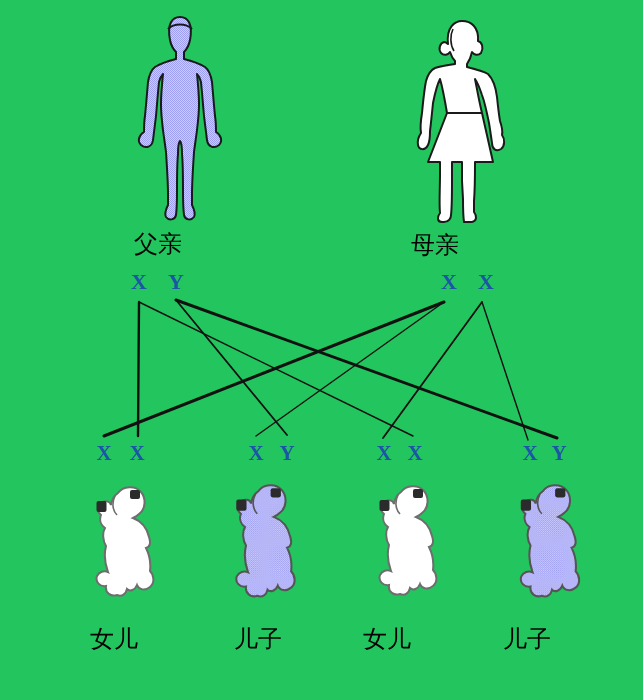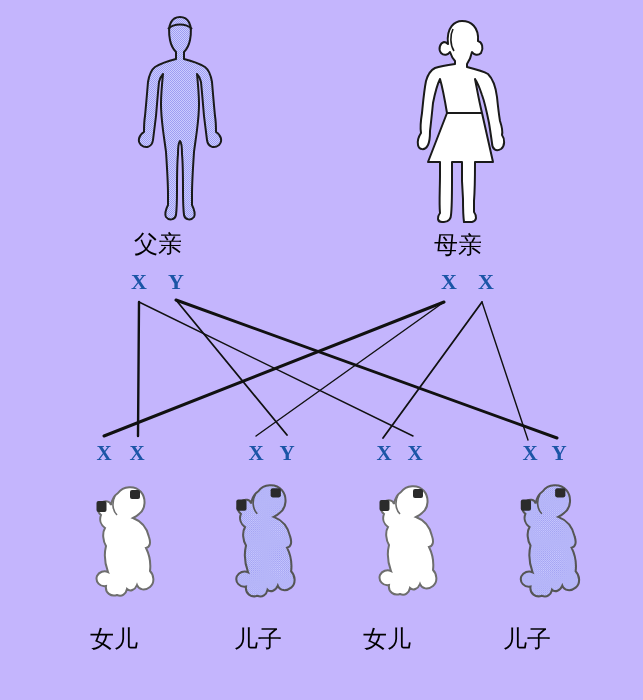--- a/index.html
+++ b/index.html
@@ -1,17 +1,17 @@
 <!DOCTYPE html>
 <html style="--allele-color: #1b55a6;"><head>
 <meta charset="utf-8">
 <style>
   html,body{margin:0;padding:0;background:#fff;}
   .canvas{
-    position:relative;width:643px;height:700px;background:#c4b5fd;overflow:hidden;
+    position:relative;width:643px;height:700px;background:#22c55e;overflow:hidden;
     font-family:"Liberation Sans",sans-serif;
   }
   .figure{position:absolute;}
   .allele{
     position:absolute;transform:translateX(-50%);
     font-family:"Liberation Serif","DejaVu Serif",serif;font-weight:bold;
     color:var(--allele-color,#1b55a6);font-size:22px;line-height:1;
   }
   .allele.child{font-size:21px;}
   .cn-label{
@@ -79,21 +79,21 @@
          C 30 82 28 70 25 60 C 22 66 20 74 18 84 C 17 94 16 104 15 112
          C 15 119 14 124 13 126 C 10 132 4 131 3 126 C 2 121 4 117 6 114
          C 5 108 6 100 7 94 C 8 84 9 72 11 62 C 13 55 16 51 20 49
          C 26 47 33 46 40 45 L 40 42 C 38 40 36 36 35 33 C 33 36 29 37 26 34
          C 23 30 25 24 29 23 C 30 23 32 24 33 25 Z"></path>
     <path d="M 32 94 L 67 94" stroke="#1a1a1a" stroke-width="2" fill="none"></path>
     <path d="M 38 10 C 35 16 35 26 39 32" stroke="#1a1a1a" stroke-width="1.6" fill="none"></path>
   </svg>
 
   <div class="cn-label" style="left:158px;top:232px">父亲</div>
-  <div class="cn-label" style="left:458px;top:233px">母亲</div>
+  <div class="cn-label" style="left:435px;top:233px">母亲</div>
 
   <span class="allele" style="left:139px;top:271px">X</span>
   <span class="allele" style="left:176px;top:271px">Y</span>
   <span class="allele" style="left:449px;top:271px">X</span>
   <span class="allele" style="left:486px;top:271px">X</span>
 
   <svg id="lines-layer" width="643" height="700" viewBox="0 0 643 700">
       <line x1="139" y1="302" x2="138" y2="436" stroke="#111111" stroke-width="2.4" stroke-linecap="round"></line>
       <line x1="139" y1="302" x2="413" y2="436" stroke="#111111" stroke-width="1.4" stroke-linecap="round"></line>
       <line x1="176" y1="300" x2="287" y2="435" stroke="#111111" stroke-width="1.8" stroke-linecap="round"></line>

